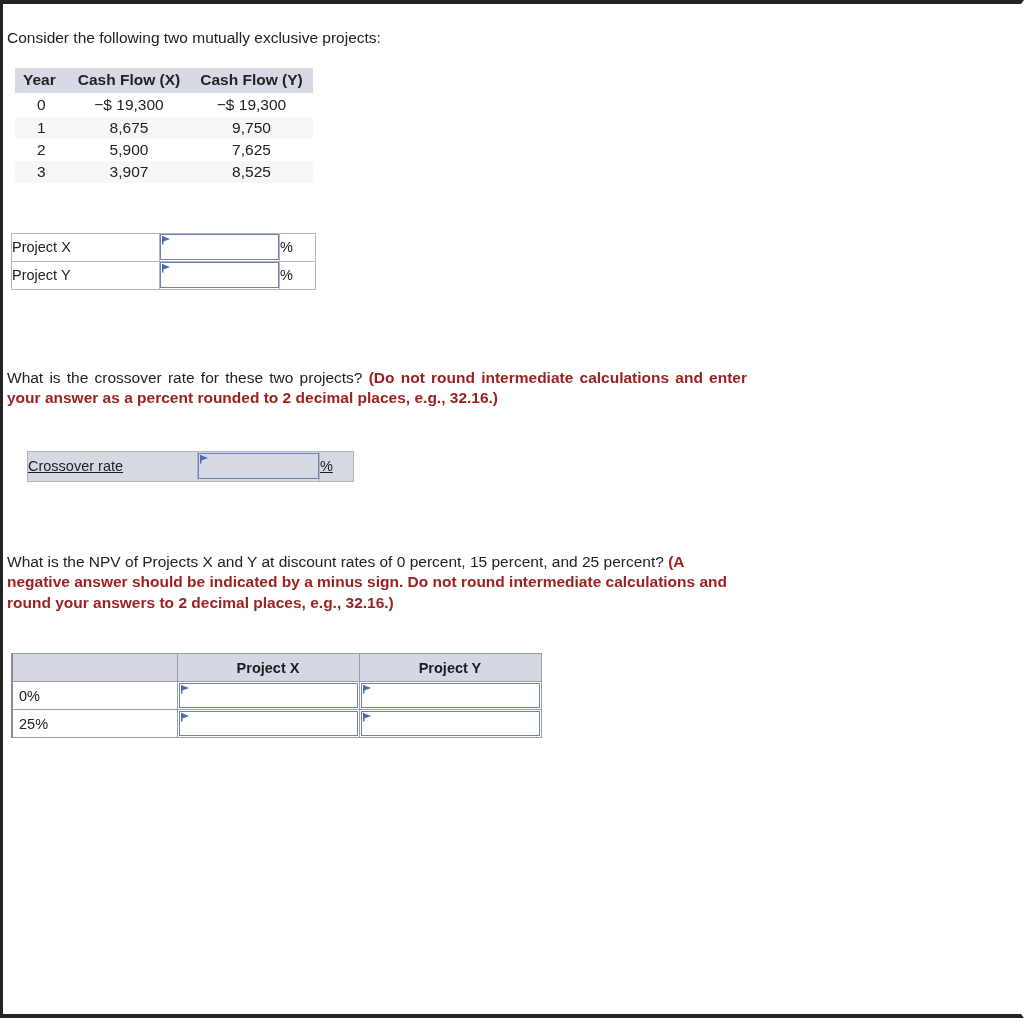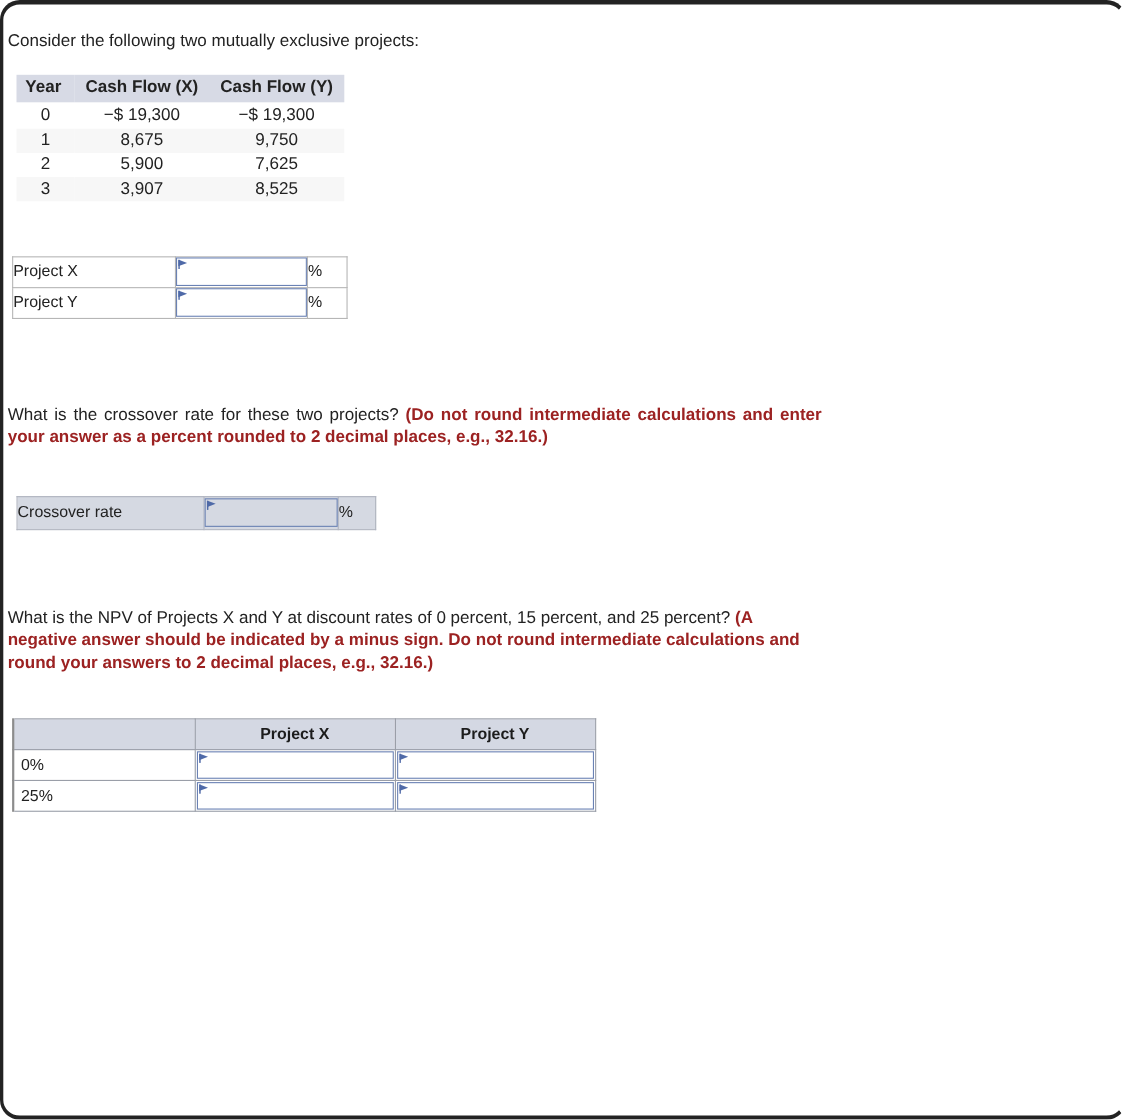--- a/index.html
+++ b/index.html
@@ -16,21 +16,20 @@
   .page {
     position: relative;
     width: 1024px;
     height: 1018px;
     background: #ffffff;
     border-top: 4px solid #232323;
     border-bottom: 4px solid #232323;
     border-left: 3px solid #232323;
     border-right: 3px solid #ffffff;
     overflow: hidden;
-    border-radius: 18px;
   }
 
   .inner {
     padding: 24px 0 0 4px;
   }
 
   
   .para {
     font-size: 15.5px;
     line-height: 1.32;
@@ -123,21 +122,21 @@
     z-index: 3;
   }
 
   
   .irr-wrap { margin: 50px 0 0 4px; }
   table.irr td.lbl { width: 148px; }
   table.irr td.fieldcell { width: 120px; }
   table.irr td.pct { width: 36px; }
 
   
-  .cross-wrap { margin: 42px 0 0 8px; }
+  .cross-wrap { margin: 42px 0 0 20px; text-decoration: underline; }
   table.cross td {
     background: #d5d9e2;
     border: 1px solid #b0b4bf;
     height: 30px;
   }
   table.cross td.lbl { width: 170px; }
   table.cross td.fieldcell { width: 122px; }
   table.cross td.pct { width: 34px; }
   table.cross .field { background: #d5d9e2; }
 

